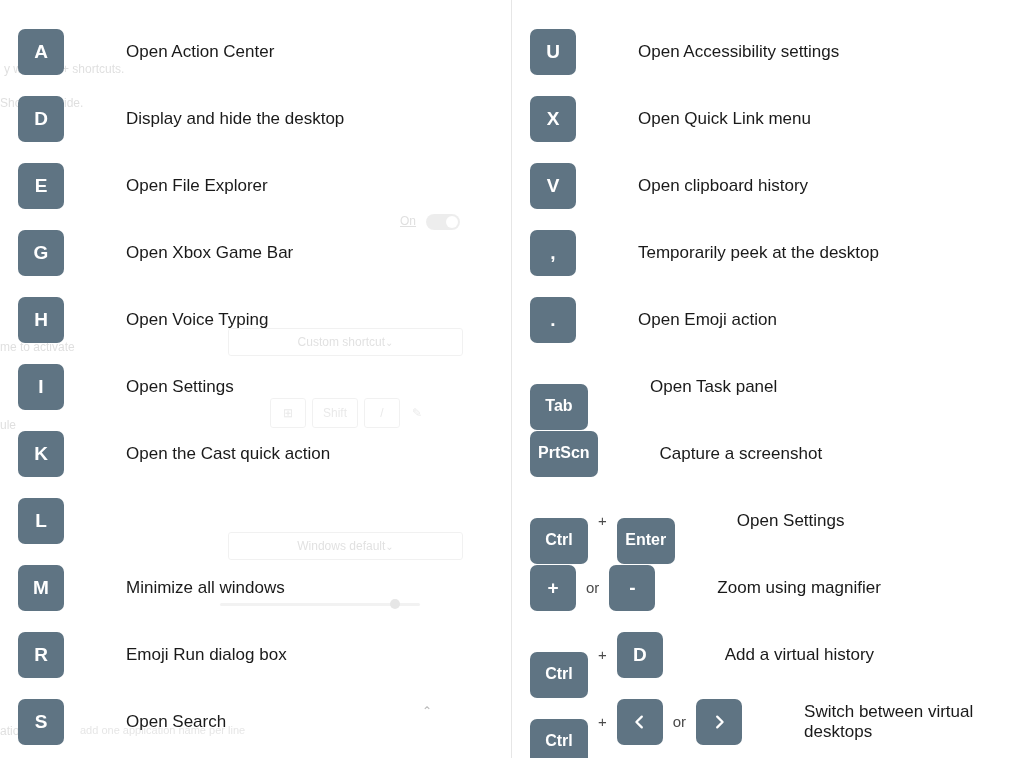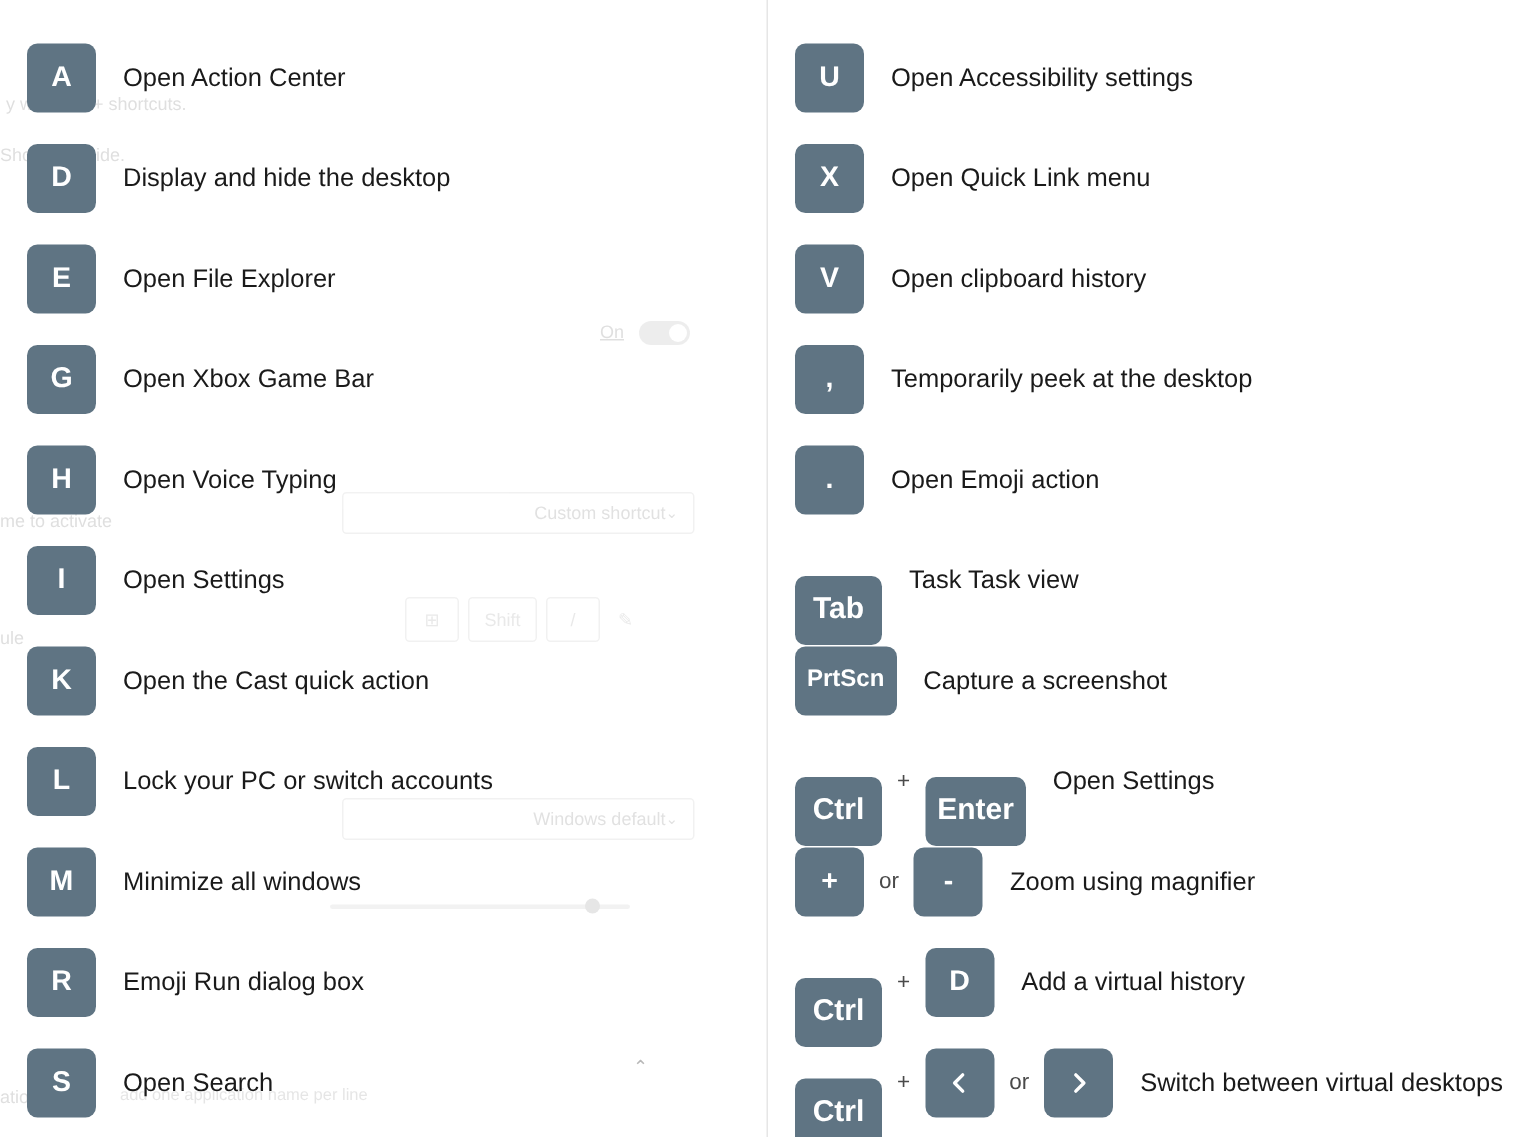--- a/index.html
+++ b/index.html
@@ -38,21 +38,21 @@
     background: #d9d9d9; position: relative;
   }
   .under .toggle::after {
     content:""; position:absolute; right:2px; top:2px;
     width:12px; height:12px; border-radius:50%; background:#fff;
   }
   .under .dropdown {
     position:absolute; left:228px;
     width:235px; height:28px; border:1px solid #e2e2e2;
     border-radius:3px; display:flex; align-items:center;
-    padding:0 10px; justify-content:flex-end;
+    padding:0 10px; justify-content:center;
     font-size:12px; color:#bdbdbd;
   }
   .under .combo {
     position:absolute; left:270px; top:398px;
     display:flex; gap:6px; align-items:center;
   }
   .under .slot {
     width:36px; height:30px; border:1px solid #e2e2e2;
     border-radius:3px; display:flex; align-items:center;
     justify-content:center; color:#cfcfcf; font-size:12px;
@@ -105,32 +105,33 @@
     color: #ffffff;
     border-radius: 7px;
     display: flex;
     align-items: center;
     justify-content: center;
     font-size: 19px;
     font-weight: 600;
     line-height: 1.05;
     text-align: center;
   }
-  .key.wide { min-width: 58px; font-size: 20px; margin-top: 40px; }
+  .key.wide { min-width: 58px; font-size: 16px; margin-top: 40px; }
   .key.multi { font-size: 16px; }
   .sep {
     color: #4a4a4a;
     font-size: 15px;
     flex: 0 0 auto;
   }
   .chev svg { width: 18px; height: 18px; display:block; }
   .desc {
     font-size: 17px;
     color: #1a1a1a;
     font-weight: 400;
+    margin-left: 44px;
   }
   .caret-up {
     position:absolute; right:592px; bottom:40px;
     font-size:12px; color:#b8b8b8;
   }
 </style>
 </head>
 <body>
 
 <div class="under">
@@ -202,21 +203,20 @@
       <div class="row">
         <div class="keys">
           <div class="key">K</div>
         </div>
         <div class="desc">Open the Cast quick action</div>
       </div>
       <div class="row">
         <div class="keys">
           <div class="key">L</div>
         </div>
-        <div class="desc">Lock your PC or switch accounts</div>
       </div>
       <div class="row">
         <div class="keys">
           <div class="key">M</div>
         </div>
         <div class="desc">Minimize all windows</div>
       </div>
       <div class="row">
         <div class="keys">
           <div class="key">R</div>
@@ -258,21 +258,21 @@
       <div class="row">
         <div class="keys">
           <div class="key">.</div>
         </div>
         <div class="desc">Open Emoji action</div>
       </div>
       <div class="row">
         <div class="keys">
           <div class="key wide">Tab</div>
         </div>
-        <div class="desc">Task Task view</div>
+        <div class="desc">Open Task panel</div>
       </div>
       <div class="row">
         <div class="keys">
           <div class="key multi">
             <div>Prt</div>
             <div>Scn</div>
           </div>
         </div>
         <div class="desc">Capture a screenshot</div>
       </div>

